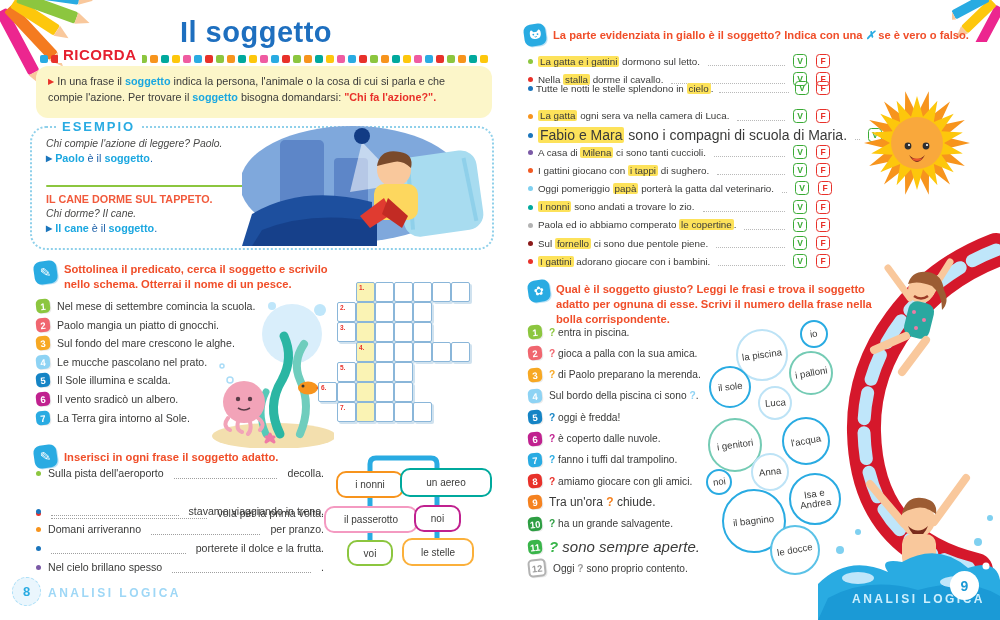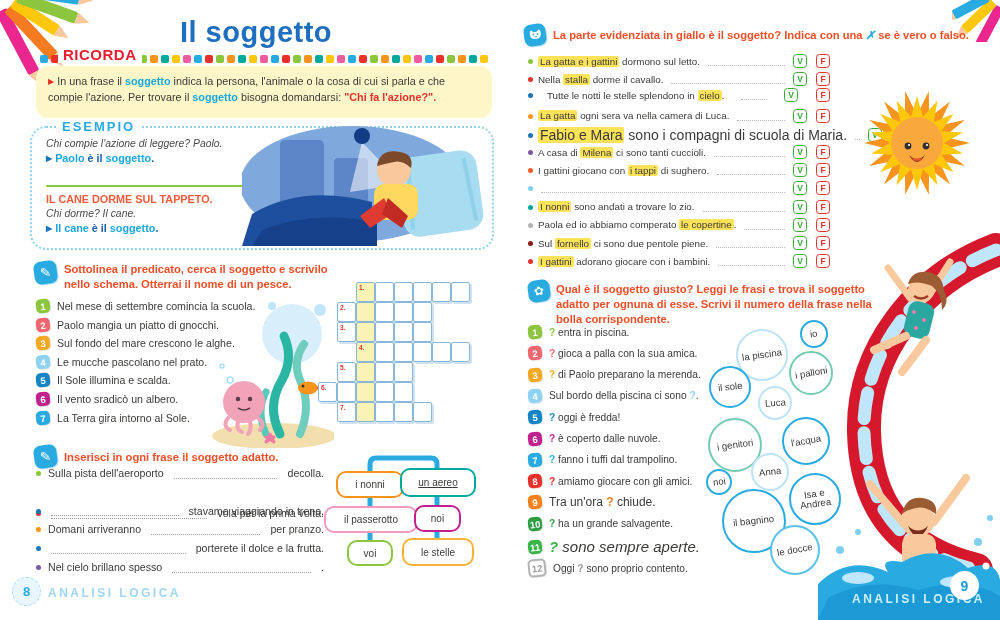--- a/index.html
+++ b/index.html
@@ -10,21 +10,21 @@
   .page-title{left:0;top:16px;width:512px;text-align:center;font-size:29px;font-weight:bold;color:#1e6fbf;letter-spacing:.5px;}
   .instr{color:#f04e29;font-weight:bold;font-size:11.2px;line-height:1.32;}
   .chip{width:23px;height:23px;border-radius:7px;background:#29abe2;display:flex;align-items:center;justify-content:center;
         color:#fff;font-size:13px;transform:rotate(-8deg);box-shadow:1px 1px 0 #bfe2f5;}
   
   #ricorda-box{left:36px;top:66px;width:456px;height:52px;background:#fcf6c9;border-radius:12px;}
   #ricorda-strip{left:40px;top:55px;width:450px;height:9px;display:flex;gap:3px;overflow:hidden;}
   #ricorda-strip div{width:8px;height:8px;border-radius:2px;flex:none;}
   #ricorda-label{left:58px;top:46px;font-size:15px;font-weight:bold;color:#e51f2f;letter-spacing:.5px;background:#fff;padding:0 5px;}
   #ricorda-text{left:48px;top:73px;width:434px;font-size:10.8px;line-height:1.5;color:#3b3b3a;}
-  .seg-n{color:#3b3b3a;} .seg-c{color:#1aa7e0;font-weight:bold;} .seg-r{color:#e8312a;font-weight:bold;} .seg-b{color:#1b5fa8;font-weight:bold;margin-top:32px;}
+  .seg-n{color:#3b3b3a;} .seg-c{color:#1aa7e0;font-weight:bold;} .seg-r{color:#e8312a;font-weight:bold;} .seg-b{color:#1b5fa8;font-weight:normal;margin-top:32px;}
   .marker{color:#e8312a;font-size:8px;vertical-align:1px;margin-right:3px;}
   .marker-b{color:#1b75bc;font-size:8px;vertical-align:1px;margin-right:3px;}
   
   #esempio-box{left:30px;top:126px;width:460px;height:120px;border:2px dotted #8fd0ea;border-radius:16px;}
   #esempio-label{left:56px;top:119px;font-size:13px;font-weight:bold;color:#29abe2;letter-spacing:2px;background:#fff;padding:0 6px;}
   .ex-title{font-size:10.8px;font-weight:bold;color:#f15a3c;}
   .ex-q{font-size:10.4px;font-style:italic;color:#4a4a49;}
   .ex-a{font-size:10.8px;font-weight:bold;}
   #esempio-divider{left:46px;top:185px;width:205px;height:2px;background:#8cc63f;border-radius:2px;}
   
@@ -336,21 +336,21 @@
       </div>
     </div>
 
   <svg class="abs" style="left:310px;top:450px" width="180px" height="125" viewBox="0 0 180 125">
     <path d="M60 28 L 60 14 Q 60 8 66 8 L 121 8 Q 127 8 127 14 L 127 28" stroke="#29abe2" stroke-width="5" fill="none"></path>
     <line x1="60" y1="28" x2="60" y2="110" stroke="#29abe2" stroke-width="5"></line>
     <line x1="127" y1="28" x2="127" y2="112" stroke="#29abe2" stroke-width="5"></line>
   </svg>
   <div id="diagram-nodes">
       <div class="dg-node" style="left: 336px; top: 471px; width: 68px; height: 27px; border: 2.5px solid rgb(247, 148, 29);">i nonni</div>
-      <div class="dg-node" style="left: 400px; top: 468px; width: 76px; height: 29px; border: 2.5px solid rgb(0, 169, 157); text-decoration: underline;">un aereo</div>
+      <div class="dg-node" style="left: 400px; top: 468px; width: 92px; height: 29px; border: 2.5px solid rgb(0, 169, 157);">un aereo</div>
       <div class="dg-node" style="left: 324px; top: 506px; width: 94px; height: 27px; border: 2.5px solid rgb(244, 154, 193);">il passerotto</div>
       <div class="dg-node" style="left: 414px; top: 505px; width: 47px; height: 27px; border: 2.5px solid rgb(192, 33, 143);">noi</div>
       <div class="dg-node" style="left: 347px; top: 540px; width: 46px; height: 26px; border: 2.5px solid rgb(140, 198, 63);">voi</div>
       <div class="dg-node" style="left: 402px; top: 538px; width: 72px; height: 28px; border: 2.5px solid rgb(251, 176, 59);">le stelle</div>
     </div>
 
   <div class="abs" id="page8-badge">8</div>
   <div class="abs strip-text" style="left:48px;top:586px">ANALISI LOGICA</div>
 
   <div class="abs chip" style="left:524px;top:24px;width:22px;height:22px">
@@ -370,21 +370,21 @@
         <span class="vfbox vbox">V</span>
         <span class="vfbox fbox">F</span>
       </div>
       <div class="lrow" style="left: 528px; top: 72.2px; width: 302px; gap: 5px;">
         <span class="bullet" style="background: rgb(232, 49, 42);"></span>
         <span class="sent" style="font-size: 9.8px;">Nella <span class="hl">stalla</span> dorme il cavallo.</span>
         <span class="leader"></span>
         <span class="vfbox vbox">V</span>
         <span class="vfbox fbox">F</span>
       </div>
-      <div class="lrow" style="left: 528px; top: 88px; width: 302px; gap: 14px;">
+      <div class="lrow" style="left: 528px; top: 81px; width: 302px; gap: 3px;">
         <span class="bullet" style="background: rgb(27, 117, 188);"></span>
         <span class="sent" style="font-size: 9.8px;">Tutte le notti le stelle splendono in <span class="hl">cielo</span>.</span>
         <span class="leader"></span>
         <span class="vfbox vbox">V</span>
         <span class="vfbox fbox">F</span>
       </div>
       <div class="lrow" style="left: 528px; top: 108.6px; width: 302px; gap: 5px;">
         <span class="bullet" style="background: rgb(247, 148, 29);"></span>
         <span class="sent" style="font-size: 9.8px;"><span class="hl">La gatta</span> ogni sera va nella camera di Luca.</span>
         <span class="leader"></span>
@@ -407,20 +407,21 @@
       </div>
       <div class="lrow" style="left: 528px; top: 163.2px; width: 302px; gap: 5px;">
         <span class="bullet" style="background: rgb(241, 90, 36);"></span>
         <span class="sent" style="font-size: 9.8px;">I gattini giocano con <span class="hl">i tappi</span> di sughero.</span>
         <span class="leader"></span>
         <span class="vfbox vbox">V</span>
         <span class="vfbox fbox">F</span>
       </div>
       <div class="lrow" style="left: 528px; top: 181.4px; width: 302px; gap: 5px;">
         <span class="bullet" style="background: rgb(127, 208, 240);"></span>
+        <span class="sent" style="font-size: 9.8px;">Oggi pomeriggio <span class="hl">papà</span> porterà la gatta dal veterinario.</span>
         <span class="leader"></span>
         <span class="vfbox vbox">V</span>
         <span class="vfbox fbox">F</span>
       </div>
       <div class="lrow" style="left: 528px; top: 199.6px; width: 302px; gap: 5px;">
         <span class="bullet" style="background: rgb(0, 169, 157);"></span>
         <span class="sent" style="font-size: 9.8px;"><span class="hl">I nonni</span> sono andati a trovare lo zio.</span>
         <span class="leader"></span>
         <span class="vfbox vbox">V</span>
         <span class="vfbox fbox">F</span>

